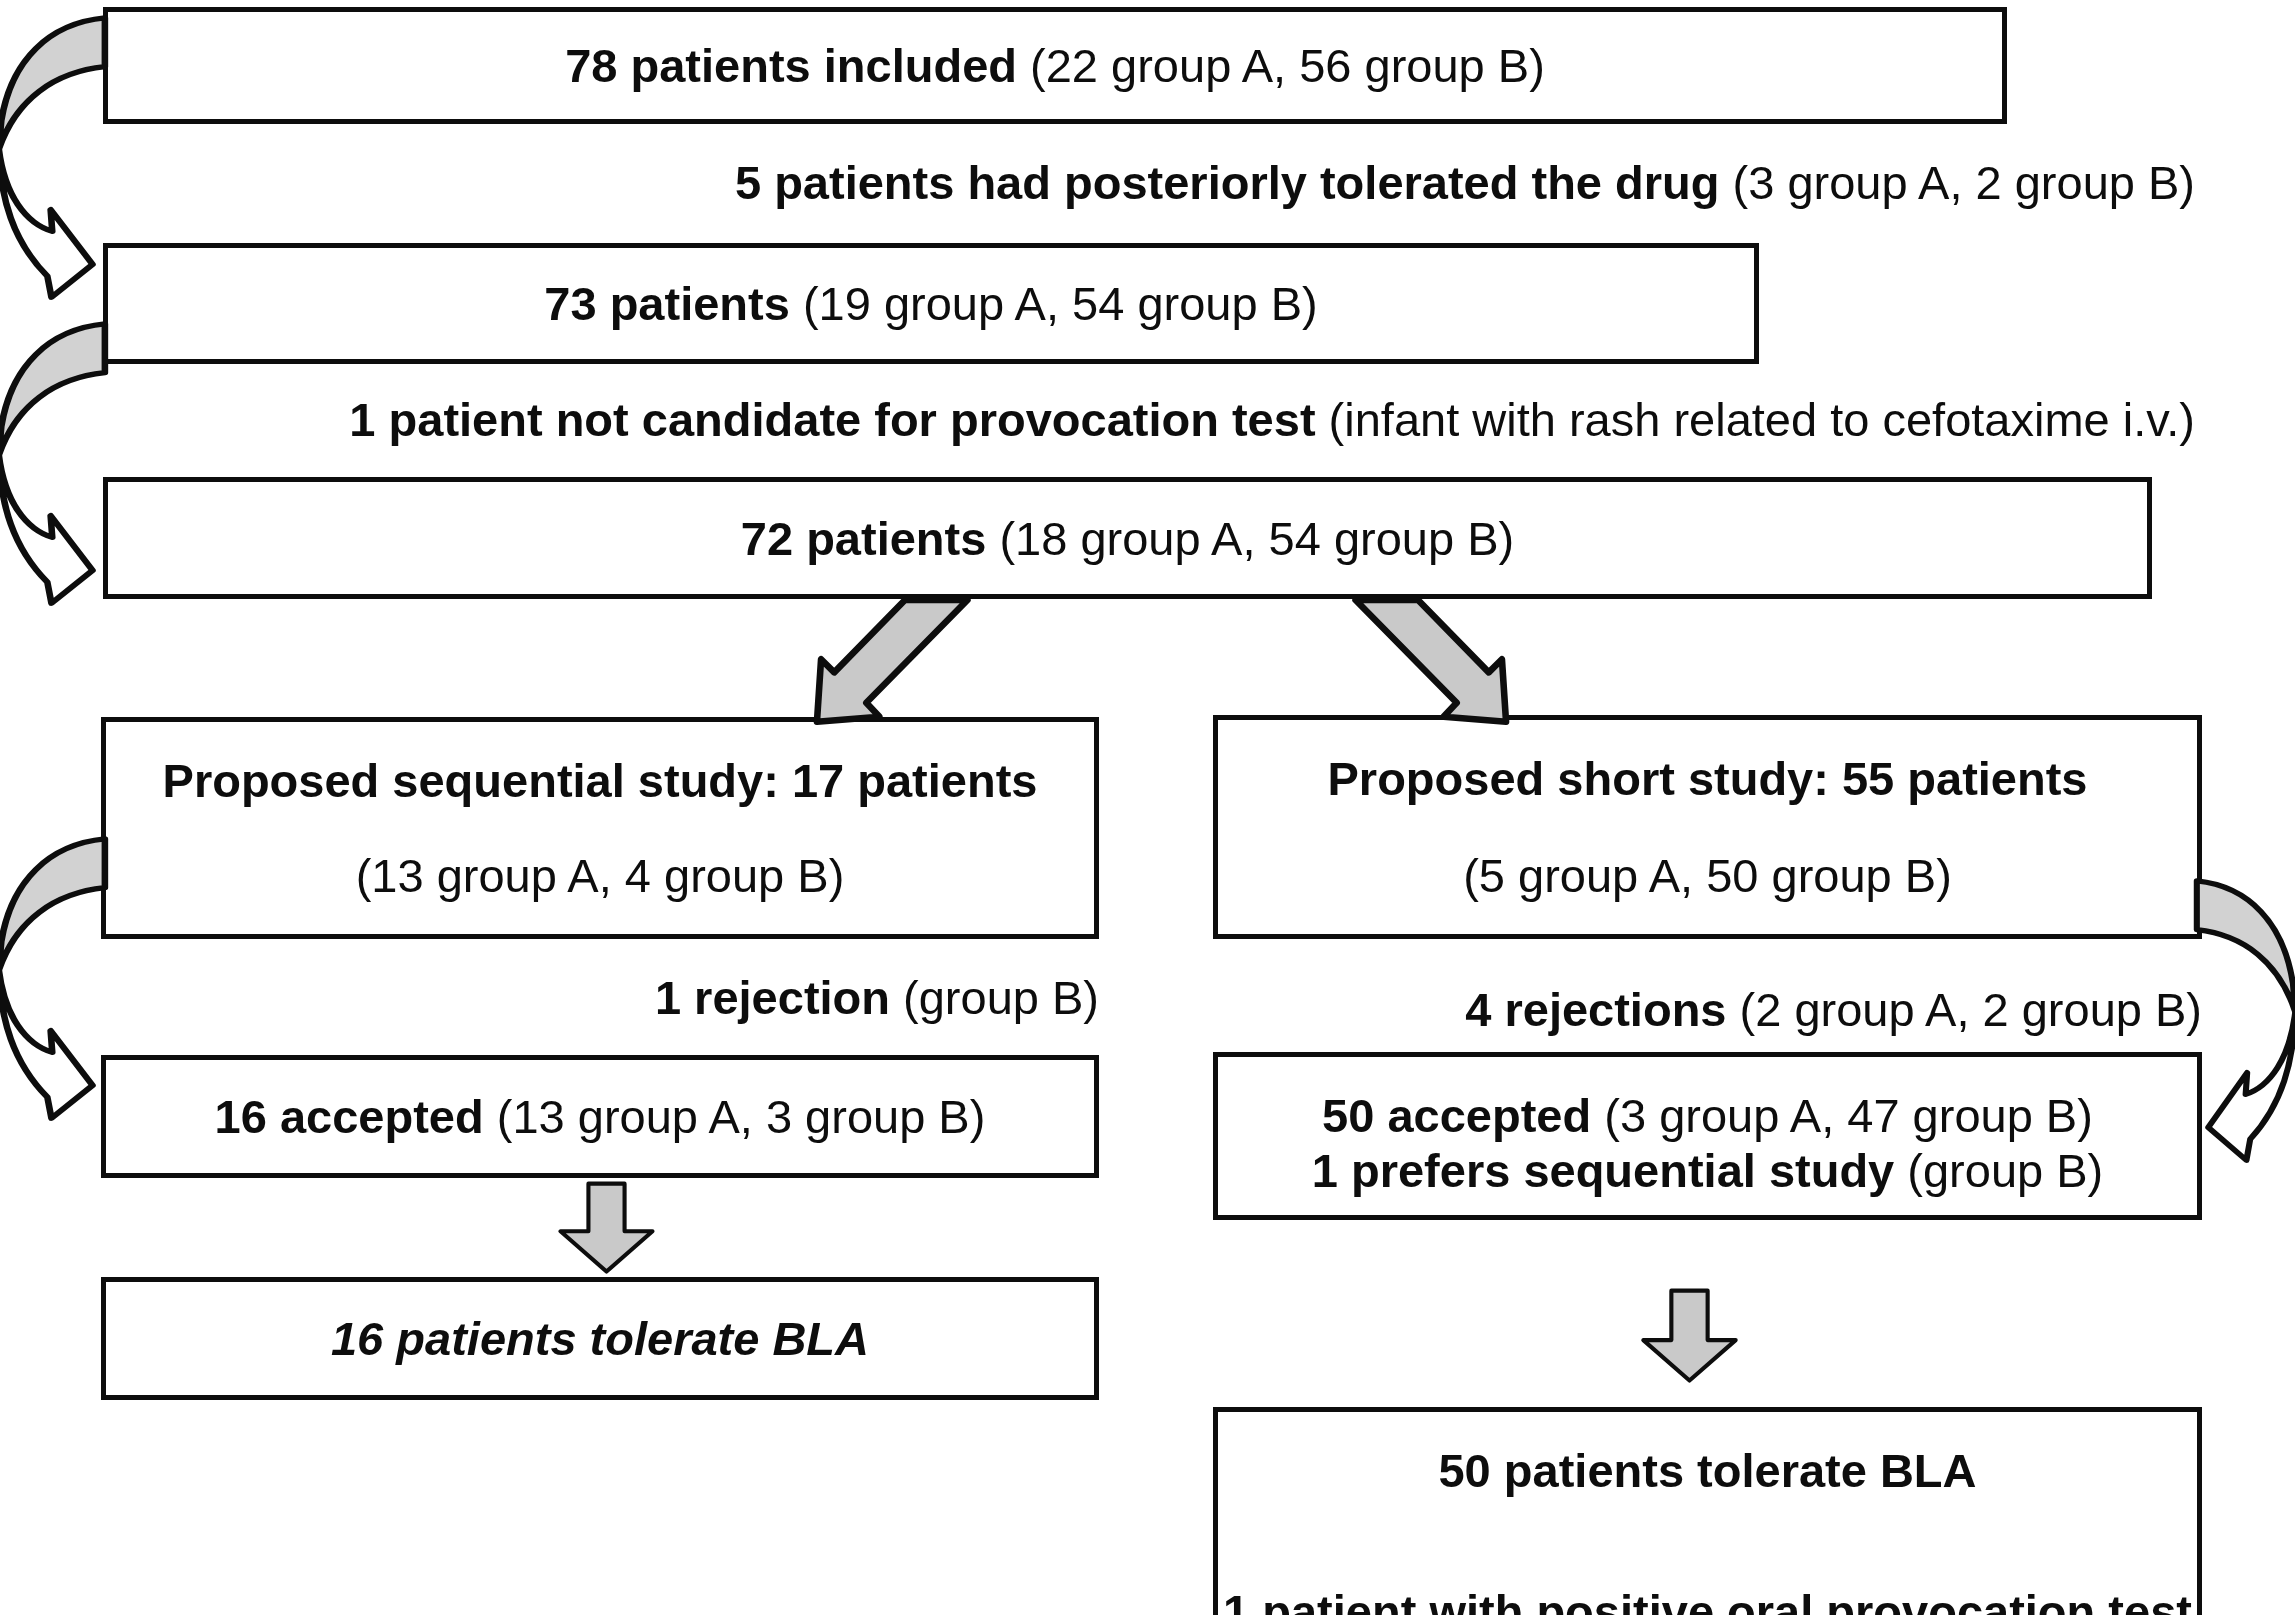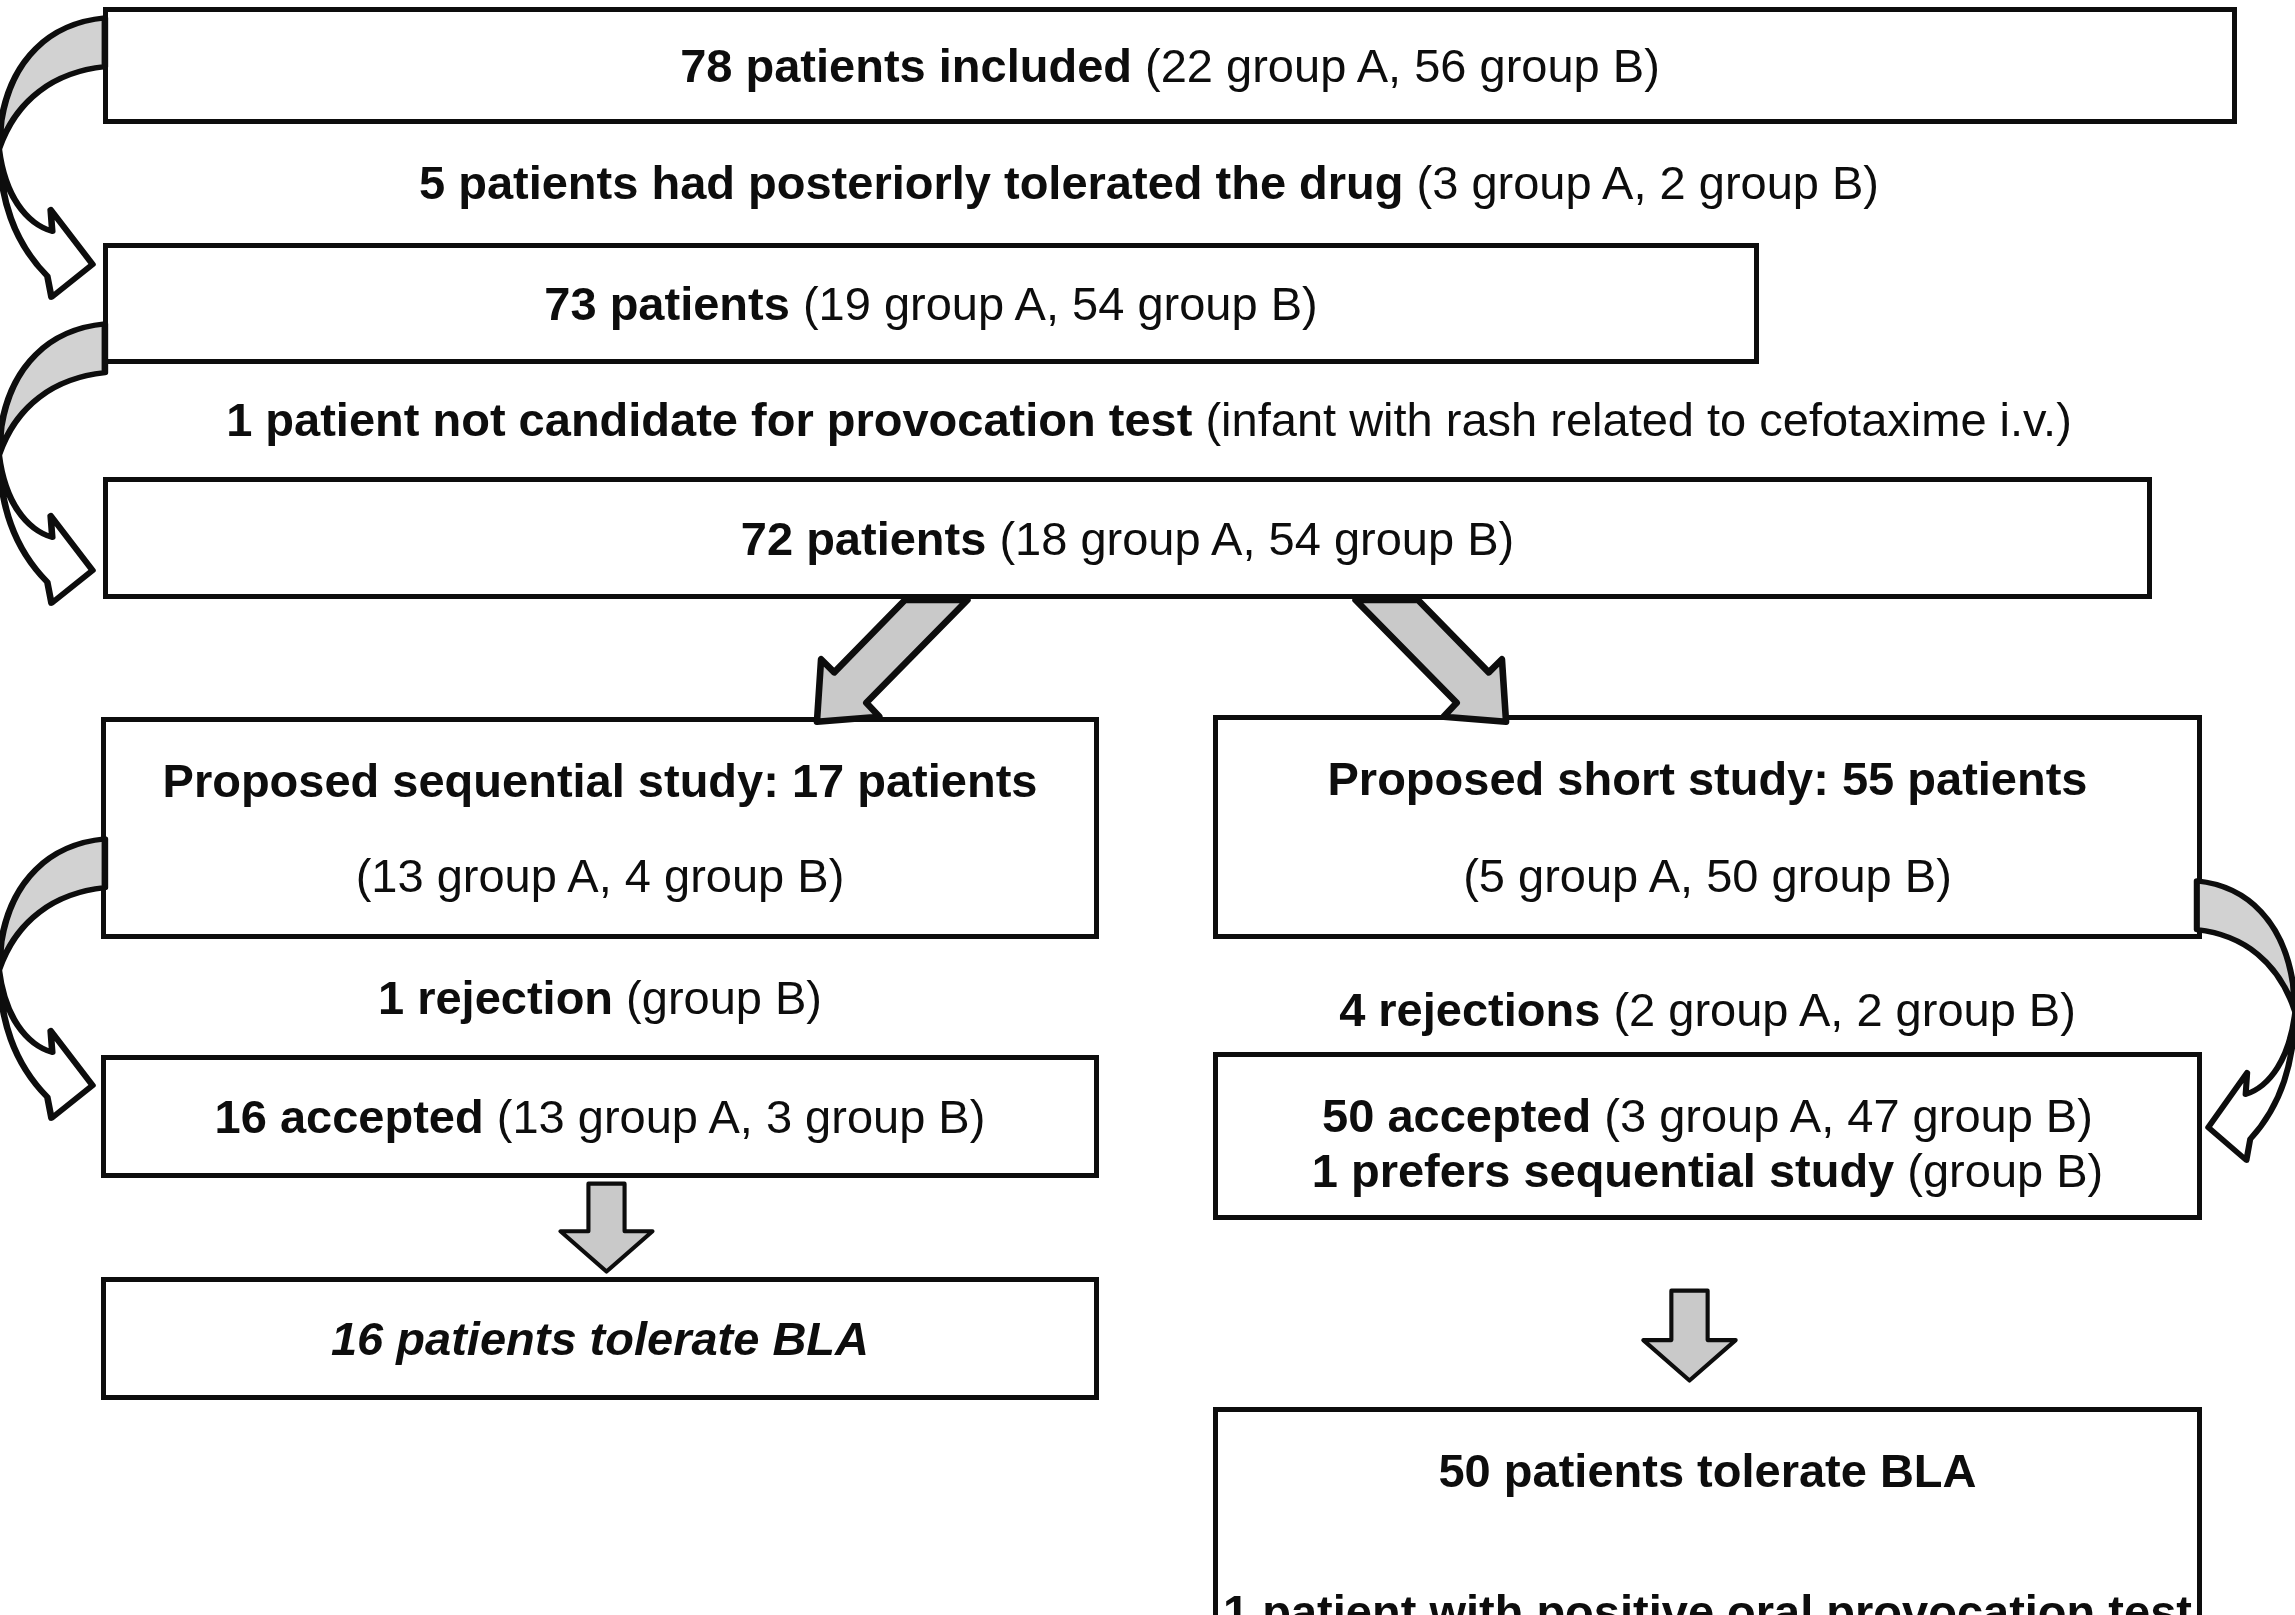--- a/index.html
+++ b/index.html
@@ -9,33 +9,33 @@
     font-size:47px; overflow:hidden;
   }
   .wbox{
     position:absolute; box-sizing:border-box; background:var(--box-fill,#fff);
     border:5.8px solid var(--line-color,#0d0d0d);
     display:flex; align-items:center; justify-content:center; text-align:center;
   }
   .wbox.twoline{flex-direction:column; justify-content:space-between; padding:31px 8.2px;}
   .note{
     position:absolute; box-sizing:border-box;
-    display:flex; align-items:center; justify-content:center; text-align:center;
+    display:flex; align-items:center; justify-content:flex-end; text-align:center;
   }
   .line{white-space:nowrap;}
   .b{font-weight:bold;}
   svg{position:absolute; display:block; overflow:visible;}
   .curve{width:111px; height:303px;}
 </style>
 </head>
 <body>
 
 <div class="canvas">
 
-  <div class="wbox" style="left:103px;top:6.6px;width:2134px;height:117px;">
+  <div class="wbox" style="left:103px;top:6.6px;width:1904px;height:117px;">
     <div class="line"><span class="b">78 patients included</span><span> (22 group A, 56 group B)</span></div>
   </div>
 
   <div class="note" style="left:103px;top:123px;width:2092px;height:119px;">
     <div class="line"><span class="b">5 patients had posteriorly tolerated the drug</span><span> (3 group A, 2 group B)</span></div>
   </div>
 
   <div class="wbox" style="left:103px;top:243px;width:1656px;height:121px;">
     <div class="line"><span class="b">73 patients</span><span> (19 group A, 54 group B)</span></div>
   </div>

